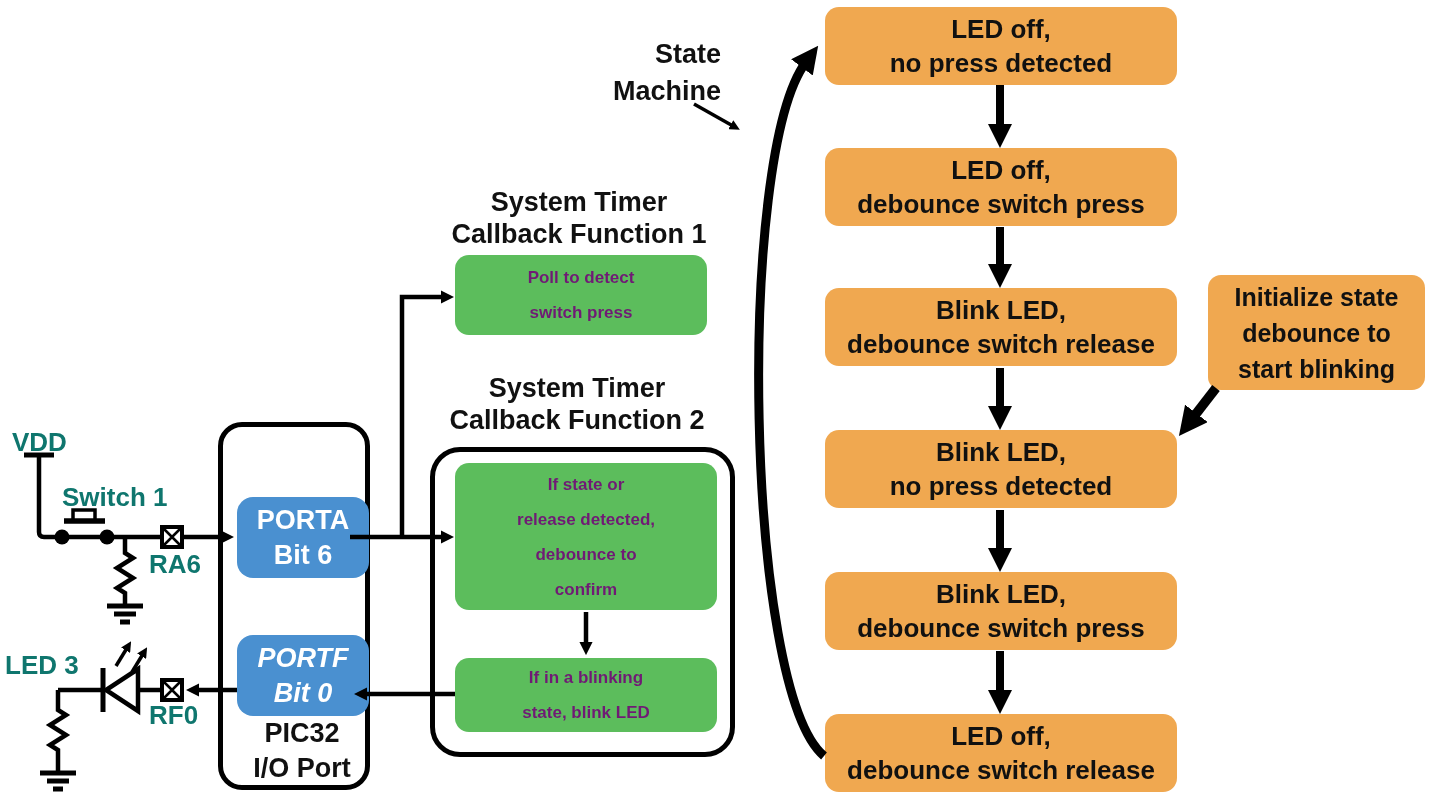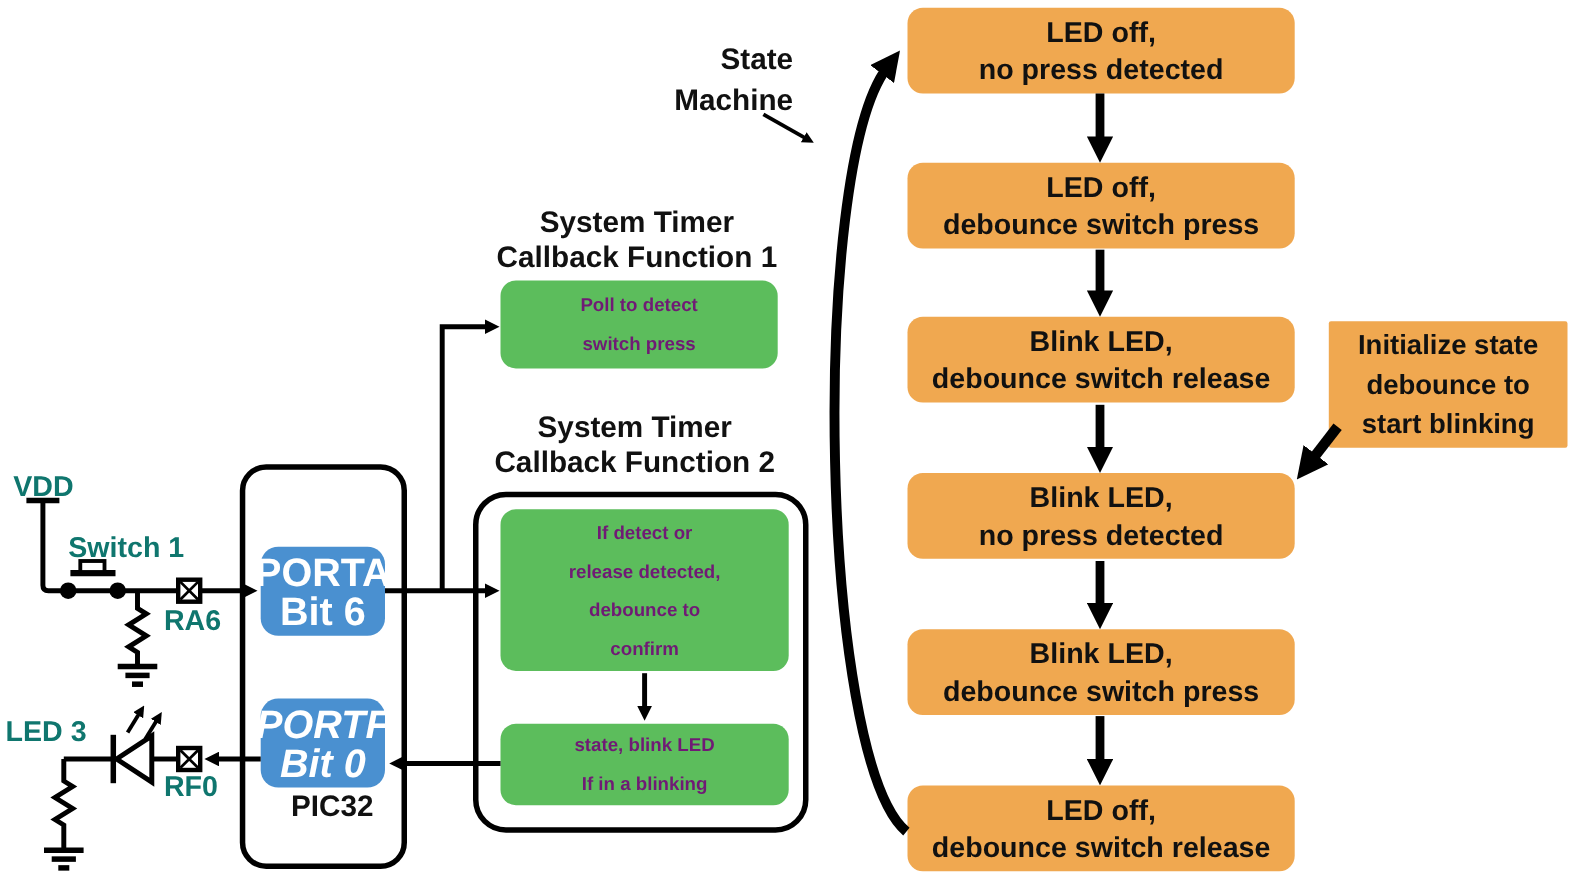--- a/index.html
+++ b/index.html
@@ -13,29 +13,29 @@
   .box{
     position:absolute;display:flex;flex-direction:column;justify-content:center;align-items:center;
     font-weight:bold;text-align:center;z-index:2;
   }
   .box span{display:block;white-space:nowrap;}
   .state-box{
     background:var(--orange);color:#111;border-radius:14px;
     width:352px;height:78px;left:825px;font-size:26px;line-height:34px;
   }
   .init-box{
-    background:var(--orange);color:#111;border-radius:2px;
-    left:1208px;top:292px;width:217px;height:115px;font-size:25px;line-height:36px;
+    background:var(--orange);color:#111;border-radius:13px;
+    left:1208px;top:275px;width:217px;height:115px;font-size:25px;line-height:36px;
   }
   .green-box{
     background:var(--green);color:#701a75;border-radius:14px;font-size:17px;line-height:35px;
   }
   .blue-box{
-    background:var(--blue);color:#fff;border-radius:16px;font-size:36px;line-height:35px;
-    left:237px;width:113px;height:81px;
+    background:var(--blue);color:#fff;border-radius:16px;font-size:27px;line-height:35px;
+    left:237px;width:132px;height:81px;
   }
   .container-outline{
     position:absolute;border:5px solid var(--line);background:transparent;z-index:1;
   }
   .title{
     position:absolute;font-weight:bold;color:#111;font-size:27px;line-height:32px;
     text-align:center;z-index:3;
   }
   .title span{display:block;white-space:nowrap;}
   .small-label{
@@ -58,45 +58,46 @@
   <div class="box blue-box" style="top:497px;">
     <span>PORTA</span>
     <span>Bit 6</span>
   </div>
   <div class="box blue-box" style="top:635px;font-style:italic;">
     <span>PORTF</span>
     <span>Bit 0</span>
   </div>
   <div class="title" style="left:218px;top:716px;width:168px;line-height:35px;">
     <span>PIC32</span>
+    <span>I/O Port</span>
   </div>
 
   <div class="title" style="left:428px;top:186px;width:302px;">
     <span>System Timer</span>
     <span>Callback Function 1</span>
   </div>
   <div class="box green-box" style="left:455px;top:255px;width:252px;height:80px;">
     <span>Poll to detect</span>
     <span>switch press</span>
   </div>
 
   <div class="title" style="left:426px;top:372px;width:302px;">
     <span>System Timer</span>
     <span>Callback Function 2</span>
   </div>
   <div class="container-outline" style="left:430px;top:447px;width:305px;height:310px;border-radius:30px;box-sizing:border-box;"></div>
   <div class="box green-box" style="left:455px;top:463px;width:262px;height:147px;">
-    <span>If detect or</span>
+    <span>If state or</span>
     <span>release detected,</span>
     <span>debounce to</span>
     <span>confirm</span>
   </div>
   <div class="box green-box" style="left:455px;top:658px;width:262px;height:74px;">
+    <span>If in a blinking</span>
     <span>state, blink LED</span>
-    <span>If in a blinking</span>
   </div>
 
   <div class="title" style="left:591px;top:36px;width:130px;text-align:right;line-height:37px;">
     <span>State</span>
     <span>Machine</span>
   </div>
 
   <div class="box state-box" style="top:7px;">
     <span>LED off,</span>
     <span>no press detected</span>

